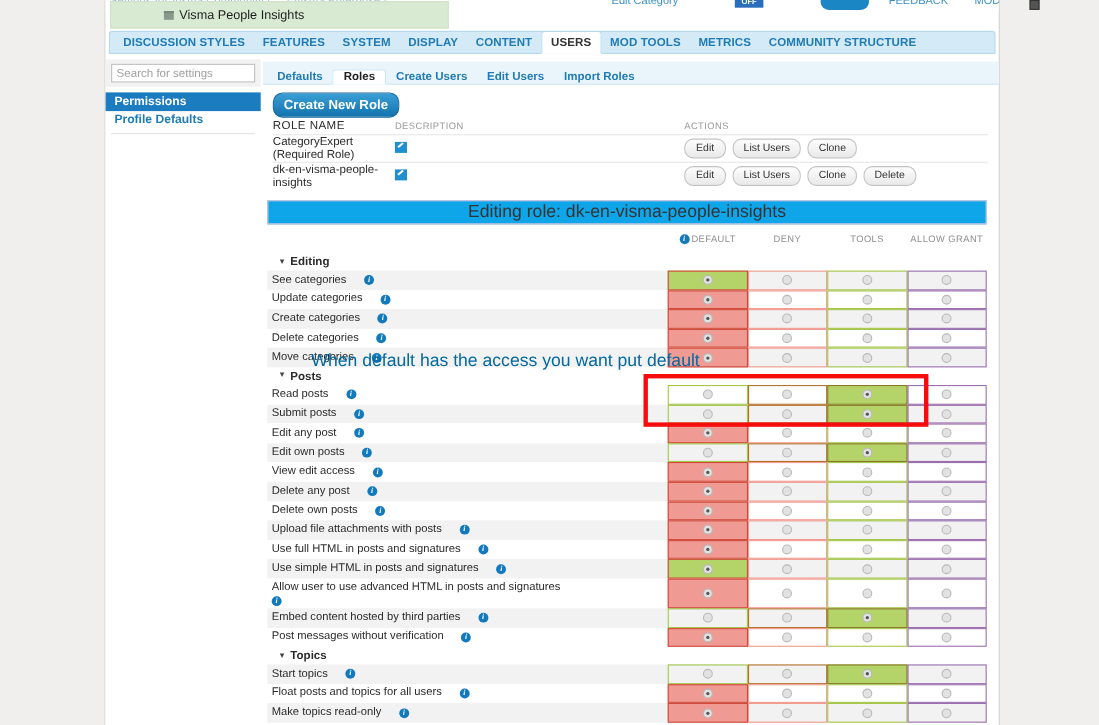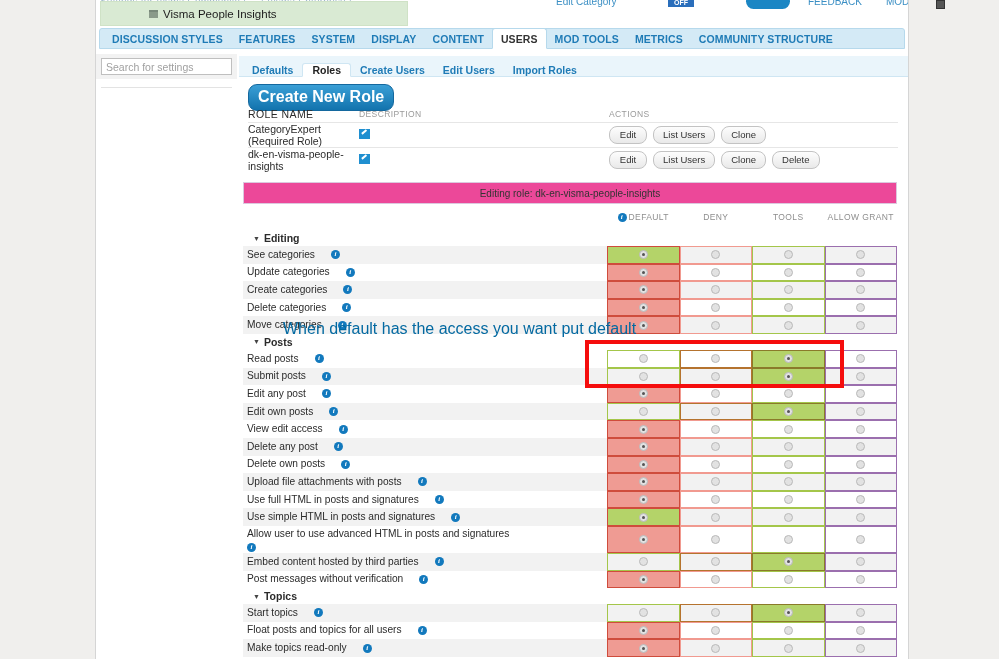--- a/index.html
+++ b/index.html
@@ -126,50 +126,50 @@
     border: 1px solid #cfe6f3; border-bottom: 1px solid #fff;
     border-radius: 3px 3px 0 0; margin-bottom: -1px;
   }
 
   
   .btn-primary {
     position: absolute; left: 248px; top: 84px;
     padding: 3px 9px 4px 9px; border-radius: 9px;
     background: linear-gradient(#3a9fd6, #1273ad);
     border: 1px solid #14689e;
-    color: #fff; font-size: 16px; font-weight: bold; cursor: pointer;
+    color: #fff; font-size: 12px; font-weight: bold; cursor: pointer;
     white-space: nowrap;
   }
 
   
   .roletable {
     position: absolute; left: 248px; top: 106px; width: 650px;
   }
   .rt-head { display: flex; height: 16px; align-items: center;
     font-size: 8.5px; color: #9a9a9a; letter-spacing: .4px; }
   .rt-row { display: flex; height: 25px; align-items: center;
     border-top: 1px solid #e6e6e6; }
   .rt-c1 { width: 111px; font-size: 10.5px; color: #2b2b2b; }
   .rt-c2 { width: 250px; }
-  .rt-c3 { flex: 1; display: flex; gap: 6px; }
+  .rt-c3 { flex: 1; display: flex; gap: 6px; margin-left: 13px; }
   .pencil { display:inline-block; width: 11px; height: 10px; background:#1f8fd0;
             position: relative; }
   .pencil::after{ content:""; position:absolute; left:2px; top:2px; width:6px; height:1.5px;
             background:#fff; transform: rotate(-40deg); }
   .btn-sm {
     min-width: 38px; padding: 2px 9px 3px 9px; border-radius: 8px;
     background: linear-gradient(#fdfdfd, #e9e9e9);
     border: 1px solid #c3c3c3; color: #333; font-size: 9.5px;
     text-align: center; cursor: pointer; white-space: nowrap;
   }
   .editing-bar {
     position: absolute; left: 243px; top: 182px; width: 654px; height: 22px;
-    background: #ec4899; border: 1px solid #dcc8de;
+    background: #0ea5e9; border: 1px solid #dcc8de;
     display: flex; align-items: center; justify-content: center;
-    font-size: 10px; color: #333;
+    font-size: 16px; color: #333;
   }
 
   
   .permgrid { position: absolute; left: 243px; top: 212px; width: 654px; }
   .pg-head { display: flex; height: 18px; align-items: flex-start; }
   .pg-head-label { flex: 1; }
   .pg-head-col {
     width: 72.5px; text-align: center; font-size: 8.5px;
     color: #8e8e8e; letter-spacing: .4px; white-space: nowrap;
     display: flex; align-items: center; justify-content: center; gap: 2px;
@@ -266,20 +266,24 @@
         <div class="navtab">METRICS</div>
         <div class="navtab">COMMUNITY STRUCTURE</div>
       </div>
   </div>
 
   <div class="searchwrap">
     <input class="searchbox" placeholder="Search for settings" style="">
   </div>
 
   <div class="sidebar">
+    <div id="sidebar-items">
+        <div class="side-item active">Permissions</div>
+        <div class="side-item">Profile Defaults</div>
+      </div>
     <div class="side-sep"></div>
   </div>
 
   <div class="subtabbar">
     <div style="display:flex" id="subtabs">
         <div class="subtab">Defaults</div>
         <div class="subtab active">Roles</div>
         <div class="subtab">Create Users</div>
         <div class="subtab">Edit Users</div>
         <div class="subtab">Import Roles</div>

